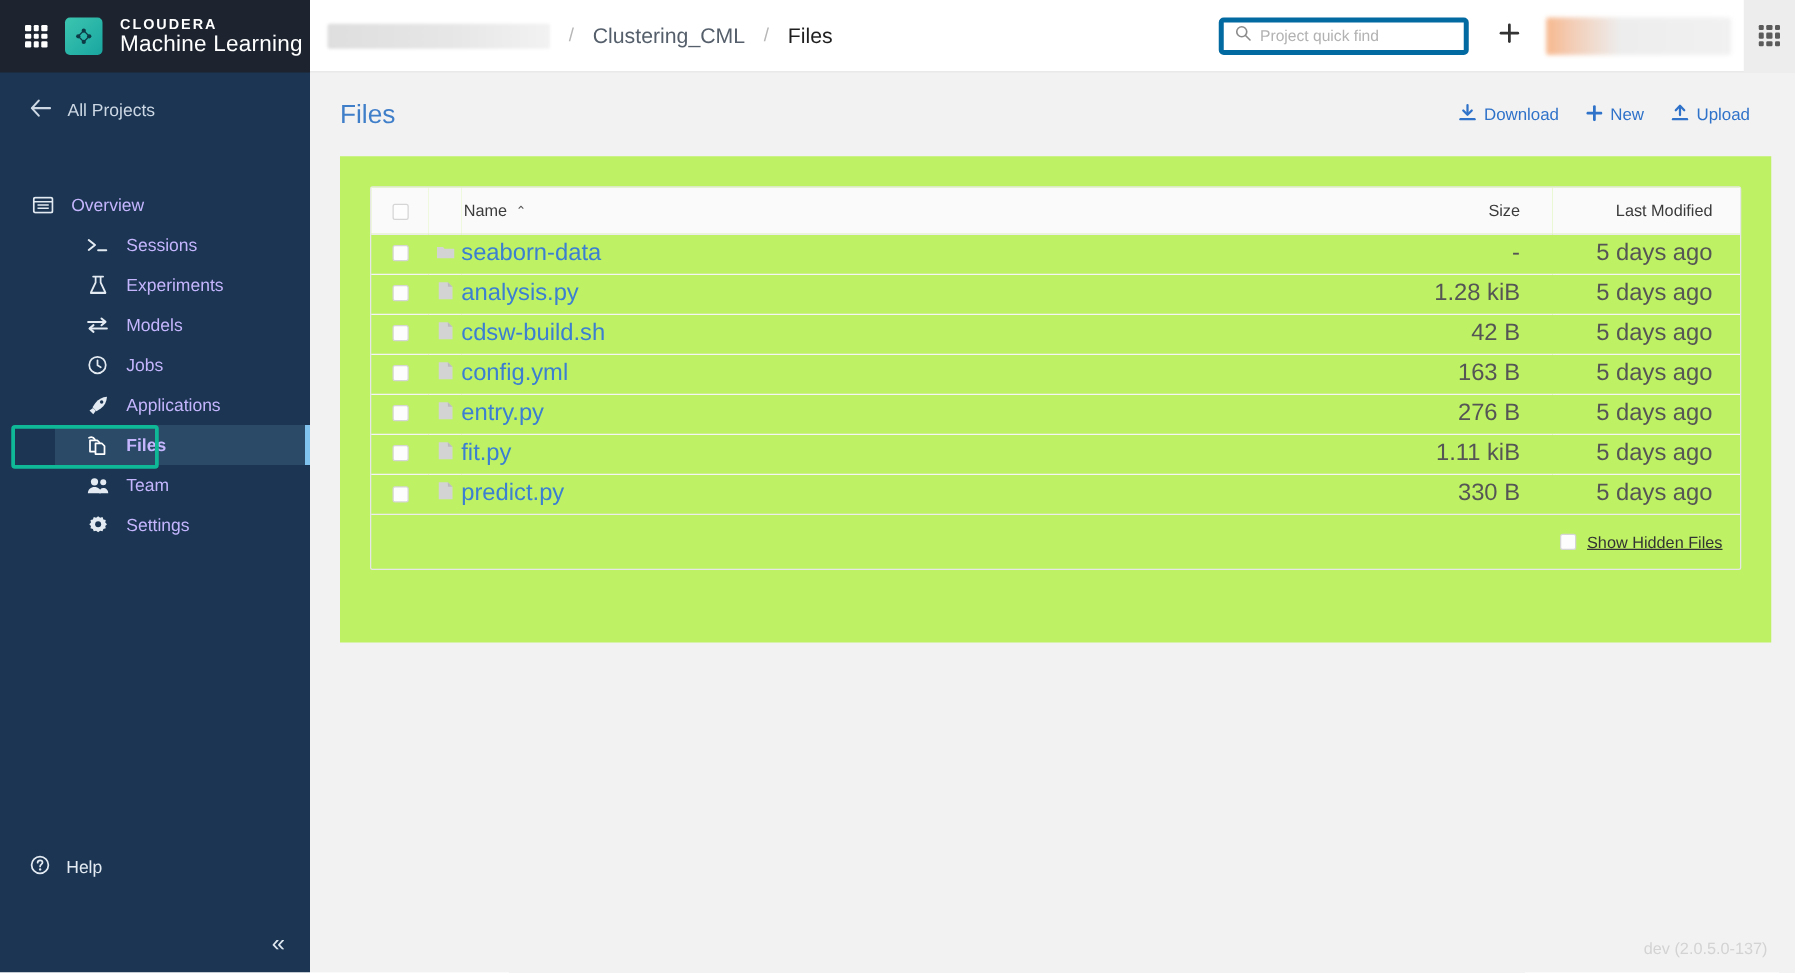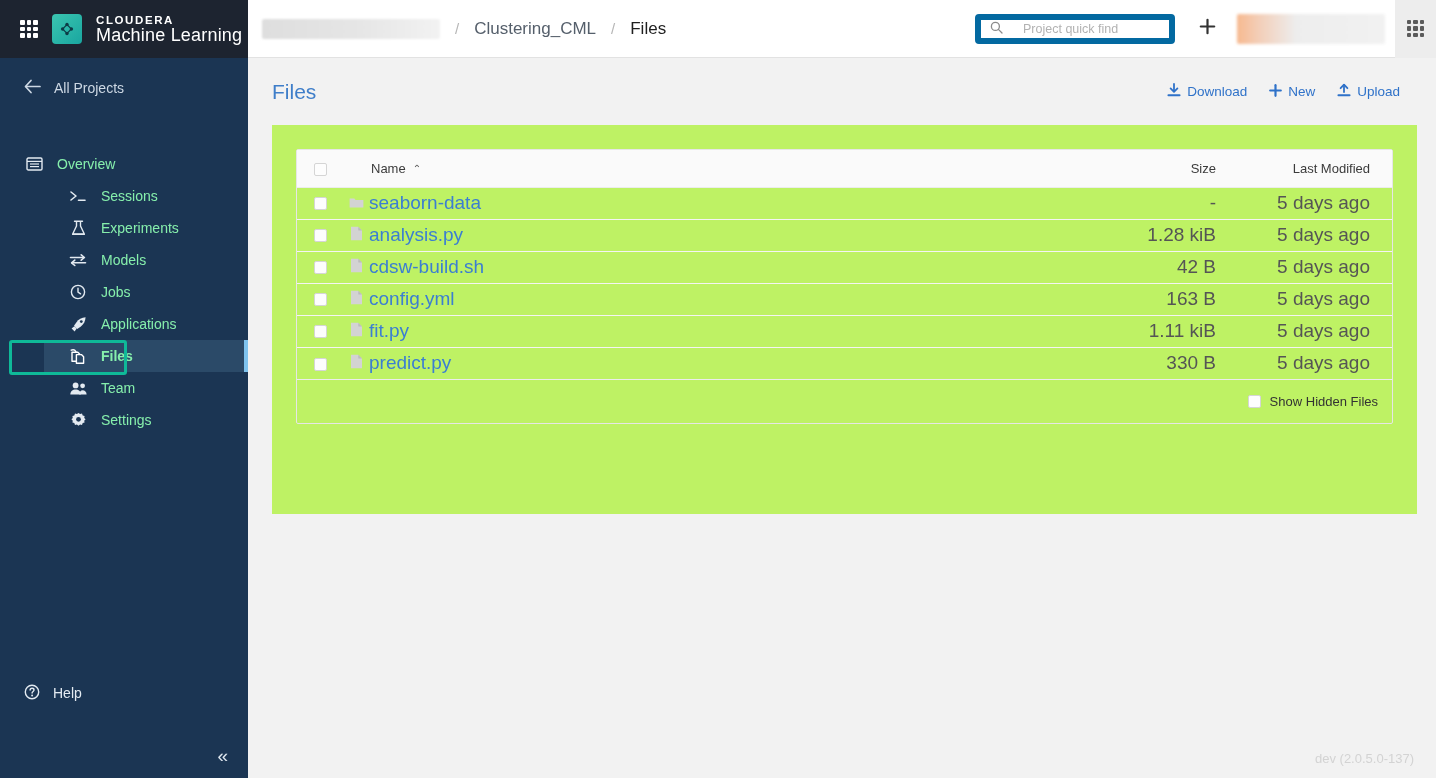--- a/index.html
+++ b/index.html
@@ -44,21 +44,21 @@
   .allprojects {
     height: 44px; display: flex; align-items: center; gap: 13px;
     padding-left: 24px; margin-top: 8px;
     color: #cdd8e4; font-size: 14px; cursor: pointer;
   }
   .allprojects svg { flex: 0 0 auto; }
 
   .nav { margin-top: 34px; position: relative; }
   .nav-item {
     height: 32px; display: flex; align-items: center; gap: 13px;
-    padding-left: 24px; color: #86efac; font-size: 14px;
+    padding-left: 24px; color: #c4b5fd; font-size: 14px;
     position: relative; cursor: pointer;
   }
   .nav-item + .nav-item { margin-top: 0; margin-left: 44px; }
   .nav-item .nav-ico { width: 20px; height: 20px; display: flex; align-items: center; justify-content: center; flex: 0 0 20px; }
   .nav-item.selected { background: #2b4a68; }
   .nav-item.selected::after {
     content: ""; position: absolute; right: 0; top: 0; bottom: 0;
     width: 4px; background: #7fc3ee;
   }
   .nav-label { white-space: nowrap; }
@@ -95,22 +95,22 @@
     width: 178px; height: 20px; border-radius: 2px;
     background: linear-gradient(90deg,#dedede 0%,#e6e6e6 55%,#f2f2f2 100%);
     filter: blur(1.1px);
   }
   .crumb-sep { color: #b6b6b6; font-size: 15px; padding: 0 15px; }
   .crumb-link { color: #555f6b; font-size: 17px; cursor: pointer; }
   .crumb-current { color: #1f1f1f; font-size: 17px; }
 
   .topbar-right { margin-left: auto; display: flex; align-items: center; height: 58px; }
   .search-box {
-    width: 200px; height: 30px; border: 6px solid #0369a1; border-radius: 4px;
-    background: #fff; display: flex; align-items: center; gap: 20px; padding: 0 9px;
+    width: 200px; height: 30px; border: 4px solid #0369a1; border-radius: 4px;
+    background: #fff; display: flex; align-items: center; gap: 7px; padding: 0 9px;
   }
   .search-box input {
     border: 0; outline: 0; font-size: 12.5px; color: #333;
     font-family: "Liberation Sans", sans-serif; width: 100%; background: transparent;
   }
   .search-box input::placeholder { color: #b2b2b2; }
   .plus-btn { width: 36px; height: 36px; display: flex; align-items: center; justify-content: center; margin-left: 14px; cursor: pointer; }
   .user-redacted {
     width: 148px; height: 30px; margin-left: 12px; border-radius: 2px;
     background: linear-gradient(90deg,#f7b98f 0%,#f3cdb6 14%,#ededed 40%,#f1f1f1 100%);
@@ -166,21 +166,21 @@
 
   .chk {
     width: 13px; height: 13px; border: 1px solid #d5d5d5; border-radius: 2px;
     background: #fdfdfd; display: inline-block; vertical-align: middle; cursor: pointer;
   }
   .hidden-row {
     border-top: 1px solid #ececec;
     height: 44px; display: flex; align-items: center; justify-content: flex-end;
     padding-right: 14px; gap: 9px;
   }
-  .hidden-label { font-size: 13px; color: #333; }
+  .hidden-label { font-size: 13px; color: #333; text-decoration: underline; }
 
   .version {
     position: absolute; right: 22px; bottom: 12px;
     color: #d3d3d3; font-size: 13px;
   }
 </style>
 </head>
 <body>
 
 <div class="app">
@@ -509,20 +509,34 @@
                         <path d="M1 0.7 H8.3 L12 4.4 V14.3 H1 Z" fill="#d3d3d3"></path>
                         <path d="M8.3 0.7 V4.4 H12" fill="#bcbcbc"></path>
                       </svg>
                   </span>
                 </td>
                 <td><span class="fname">config.yml</span></td>
                 <td class="td-size">163 B</td>
                 <td class="td-mod">5 days ago</td>
               </tr>
 
+              <tr>
+                <td class="td-check"><span class="chk"></span></td>
+                <td class="td-icon">
+                  <span>
+                    <svg width="13" height="15" viewBox="0 0 13 15">
+                        <path d="M1 0.7 H8.3 L12 4.4 V14.3 H1 Z" fill="#d3d3d3"></path>
+                        <path d="M8.3 0.7 V4.4 H12" fill="#bcbcbc"></path>
+                      </svg>
+                  </span>
+                </td>
+                <td><span class="fname">entry.py</span></td>
+                <td class="td-size">276 B</td>
+                <td class="td-mod">5 days ago</td>
+              </tr>
 
               <tr>
                 <td class="td-check"><span class="chk"></span></td>
                 <td class="td-icon">
                   <span>
                     <svg width="13" height="15" viewBox="0 0 13 15">
                         <path d="M1 0.7 H8.3 L12 4.4 V14.3 H1 Z" fill="#d3d3d3"></path>
                         <path d="M8.3 0.7 V4.4 H12" fill="#bcbcbc"></path>
                       </svg>
                   </span>

